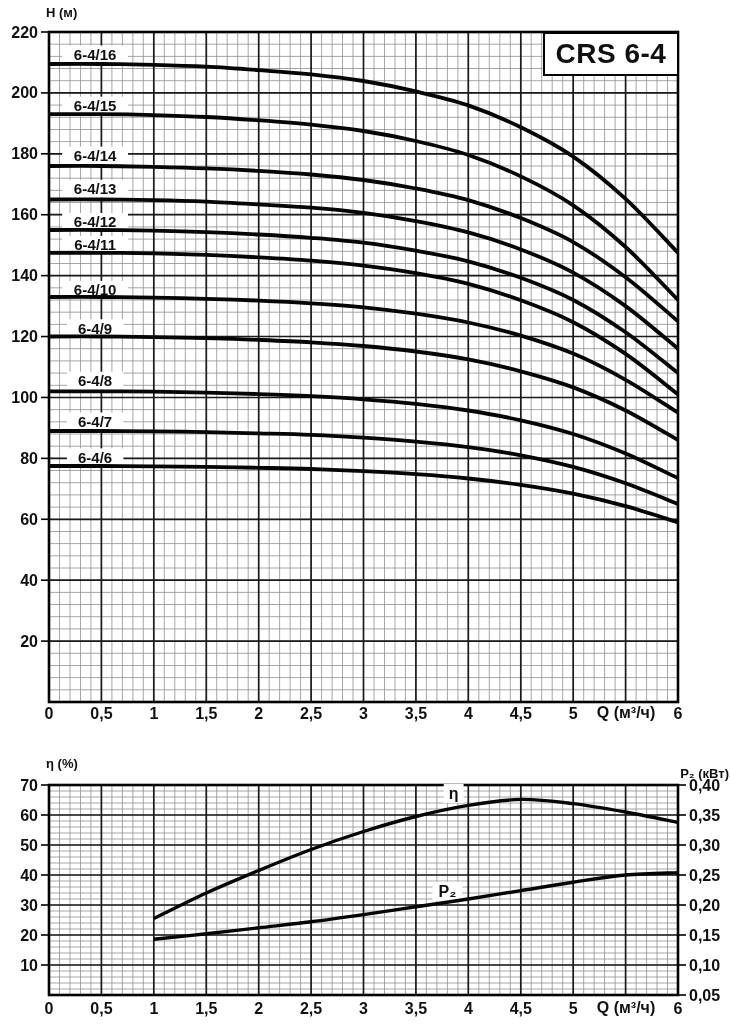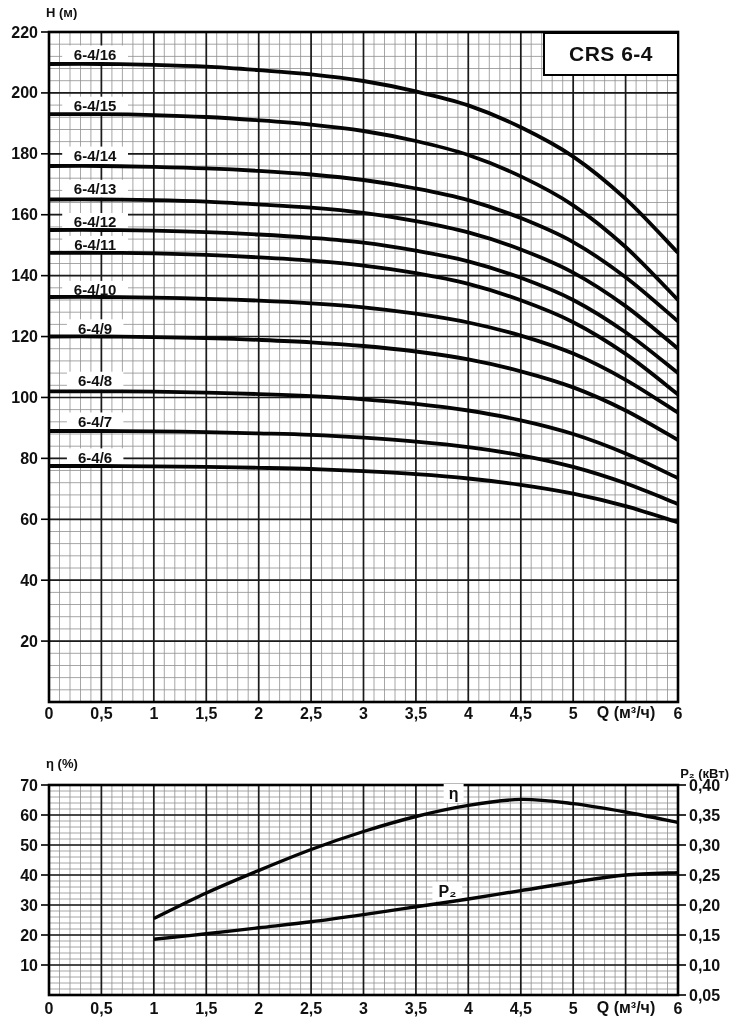--- a/index.html
+++ b/index.html
@@ -14,21 +14,21 @@
   .axis-title{font-size:13px;}
   .h-title{left:46px;top:5px;}
   .q-title-top{left:626px;top:704px;transform:translateX(-50%);font-size:16px;}
   .eta-title{left:46px;top:756px;}
   .p2-title{right:1px;top:750px;margin-top:16px;}
   .q-title-bottom{left:626px;top:999px;transform:translateX(-50%);font-size:16px;}
   .crs-badge{
     left:543px;top:32px;width:136px;height:44px;
     background:#fff;border:2px solid #000;box-sizing:border-box;
     display:flex;align-items:center;justify-content:center;
-    font-size:21px;font-weight:bold;letter-spacing:.5px;
+    font-size:28px;font-weight:bold;letter-spacing:.5px;
   }
   svg text{
     font-family:"Liberation Sans","DejaVu Sans",sans-serif;
     font-weight:bold;fill:#101010;
   }
   .tick-label{font-size:16px;}
   .curve-label{font-size:15px;}
 </style>
 </head>
 <body>

